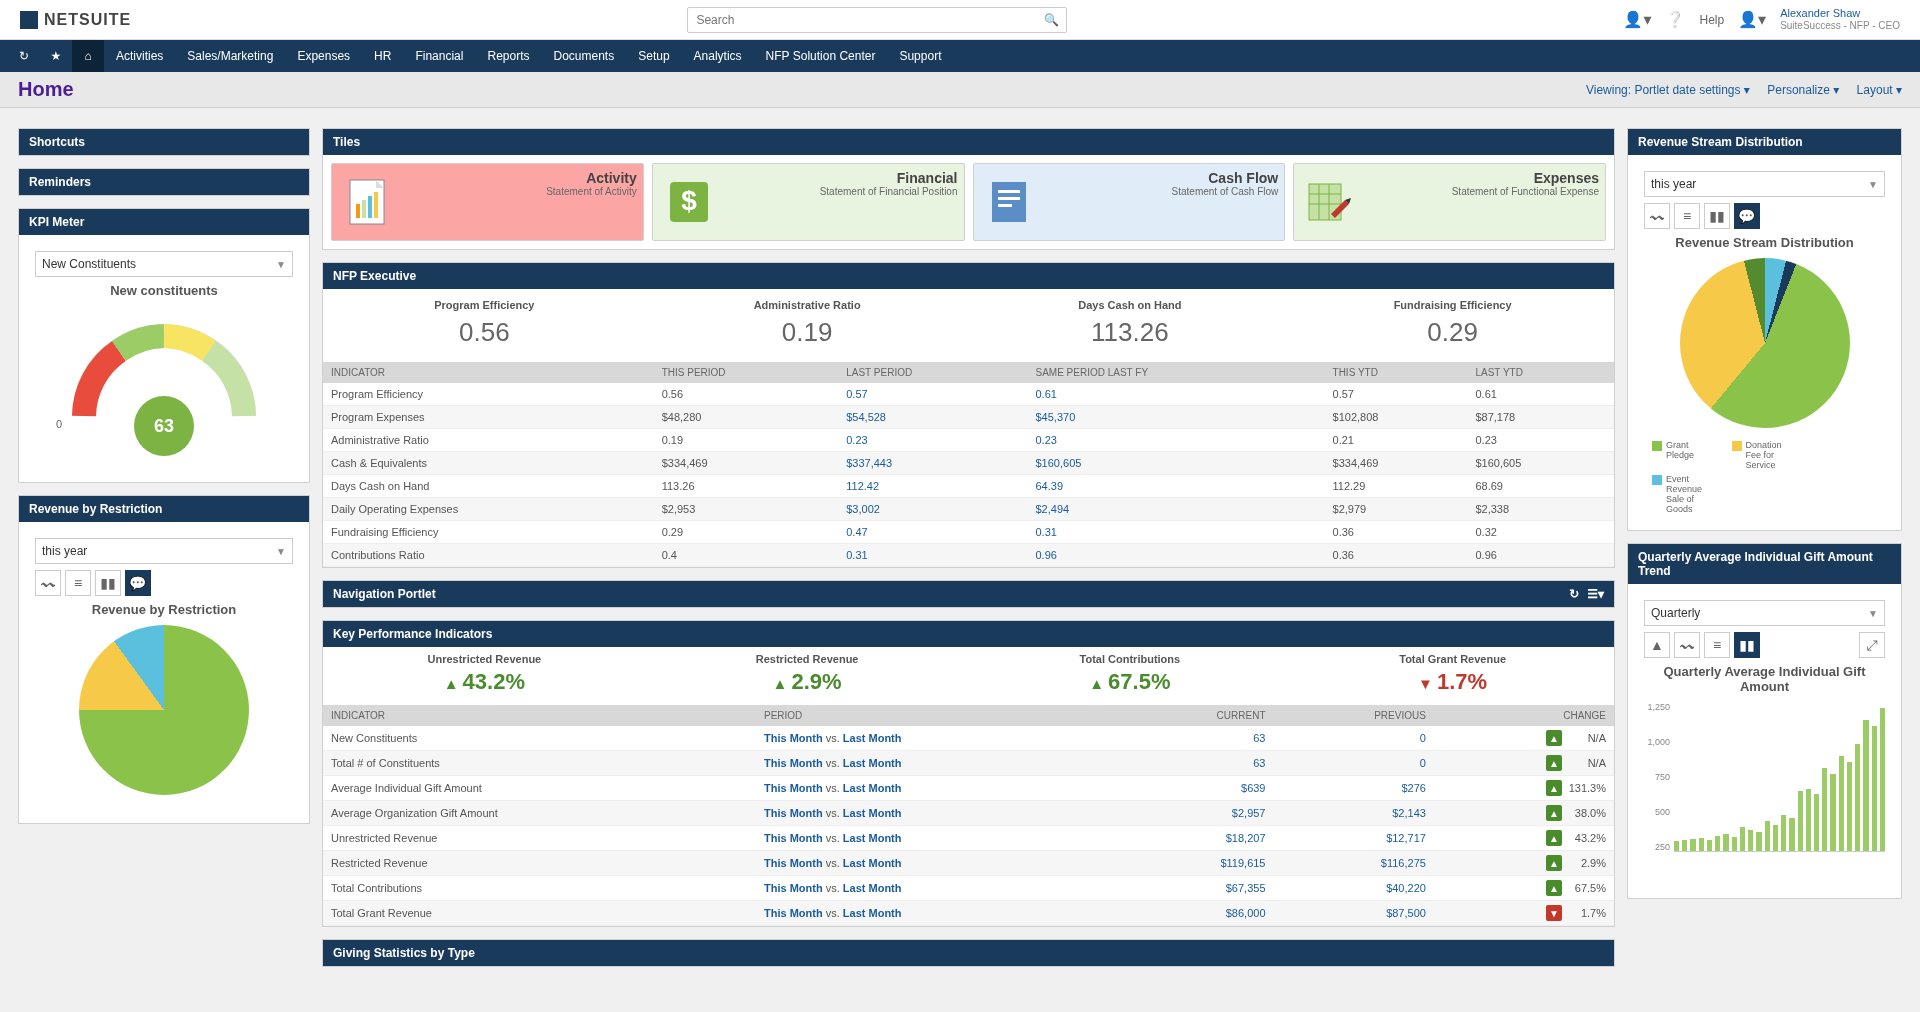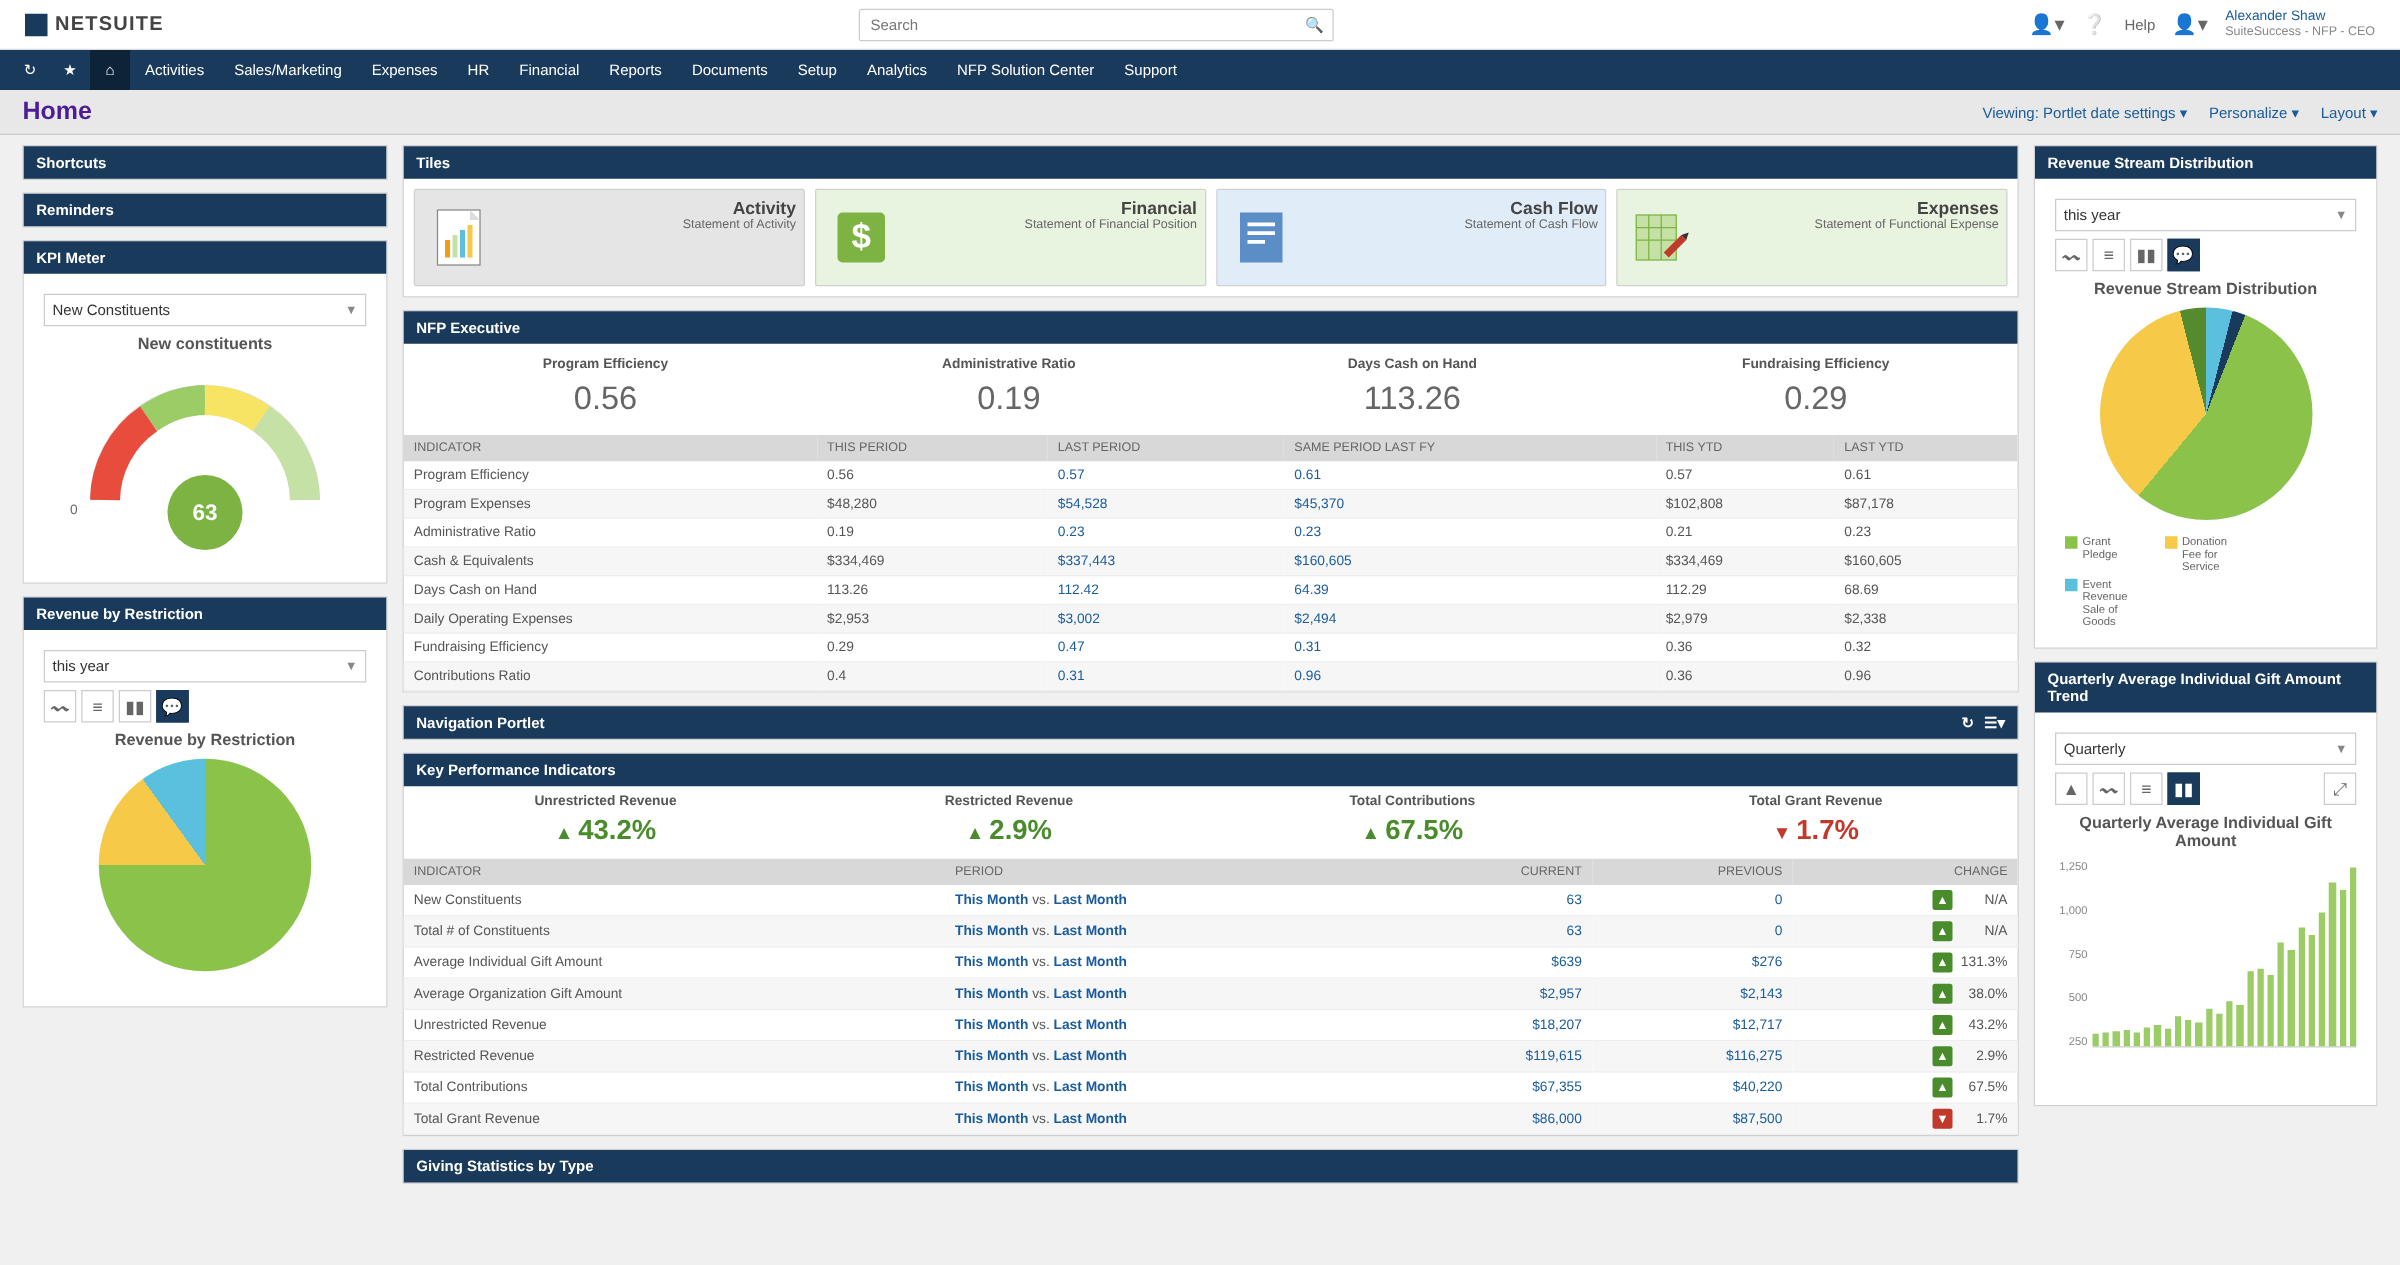--- a/index.html
+++ b/index.html
@@ -21,38 +21,38 @@
 .mainnav .nav-icon { width: 32px; height: 32px; display: flex; align-items: center; justify-content: center; color: #fff; cursor: pointer; }
 .mainnav .nav-icon.active { background: #0d2438; }
 .mainnav .nav-item { color: #fff; padding: 0 12px; height: 32px; display: flex; align-items: center; cursor: pointer; font-size: 12px; }
 .subbar { background: #e8e8e8; height: 36px; display: flex; align-items: center; padding: 0 18px; justify-content: space-between; border-bottom: 1px solid #ccc; }
 .page-title { font-size: 20px; font-weight: bold; color: #4c1d95; }
 .subbar-right a { color: #1a5b9c; font-size: 12px; margin-left: 14px; cursor: pointer; }
 .content { padding: 8px 18px; display: flex; gap: 12px; }
 .col-left { width: 292px; flex-shrink: 0; }
 .col-mid { flex: 1; }
 .col-right { width: 275px; flex-shrink: 0; }
-.portlet { background: #fff; margin-bottom: 10px; border: 1px solid #d0d0d0; }
+.portlet { background: #fff; margin-bottom: 10px; border: 1px solid #d0d0d0; margin-top: 12px; }
 .portlet-header { background: #1a3a5c; color: #fff; padding: 6px 10px; font-size: 12px; font-weight: bold; display: flex; justify-content: space-between; align-items: center; }
 .portlet-body { padding: 16px; }
 .selector { width: 100%; height: 26px; border: 1px solid #ccc; background: #fff; padding: 0 6px; font-size: 12px; position: relative; display: flex; align-items: center; justify-content: space-between; cursor: pointer; margin-bottom: 6px; }
 .selector-arrow { color: #888; font-size: 10px; }
 .chart-tabs { display: flex; gap: 4px; margin-bottom: 6px; }
 .chart-tab { width: 26px; height: 26px; border: 1px solid #ccc; display: flex; align-items: center; justify-content: center; cursor: pointer; background: #fff; color: #666; font-size: 14px; }
 .chart-tab.active { background: #1a3a5c; color: #fff; border-color: #1a3a5c; }
 .chart-title { text-align: center; font-weight: bold; color: #555; font-size: 13px; margin: 4px 0 8px; }
 
 .gauge-wrap { display: flex; flex-direction: column; align-items: center; padding: 10px 0; }
 .gauge { position: relative; width: 200px; height: 110px; }
 .gauge-val { width: 60px; height: 60px; background: #7cb342; border-radius: 50%; color: #fff; display: flex; align-items: center; justify-content: center; font-size: 18px; font-weight: bold; position: absolute; left: 50%; transform: translateX(-50%); bottom: -30px; }
 .gauge-zero { position: absolute; left: -8px; bottom: -4px; font-size: 11px; color: #666; }
 
 .tiles-row { display: flex; gap: 8px; padding: 8px; }
 .tile { flex: 1; height: 78px; border: 1px solid #d0d0d0; border-radius: 2px; display: flex; padding: 6px; cursor: pointer; }
-.tile-pink { background: #e5e5e5; }
+.tile-pink { background: #fca5a5; }
 .tile-green { background: #e8f4e0; }
 .tile-blue { background: #e0ecf8; }
 .tile-green2 { background: #e8f4e0; }
 .tile-icon { width: 58px; display: flex; align-items: center; justify-content: center; }
 .tile-text { flex: 1; text-align: right; }
 .tile-title { font-weight: bold; font-size: 14px; color: #444; }
 .tile-sub { font-size: 10px; color: #666; }
 
 .kpi-row { display: flex; padding: 10px 0 14px; }
 .kpi-cell { flex: 1; text-align: center; }

